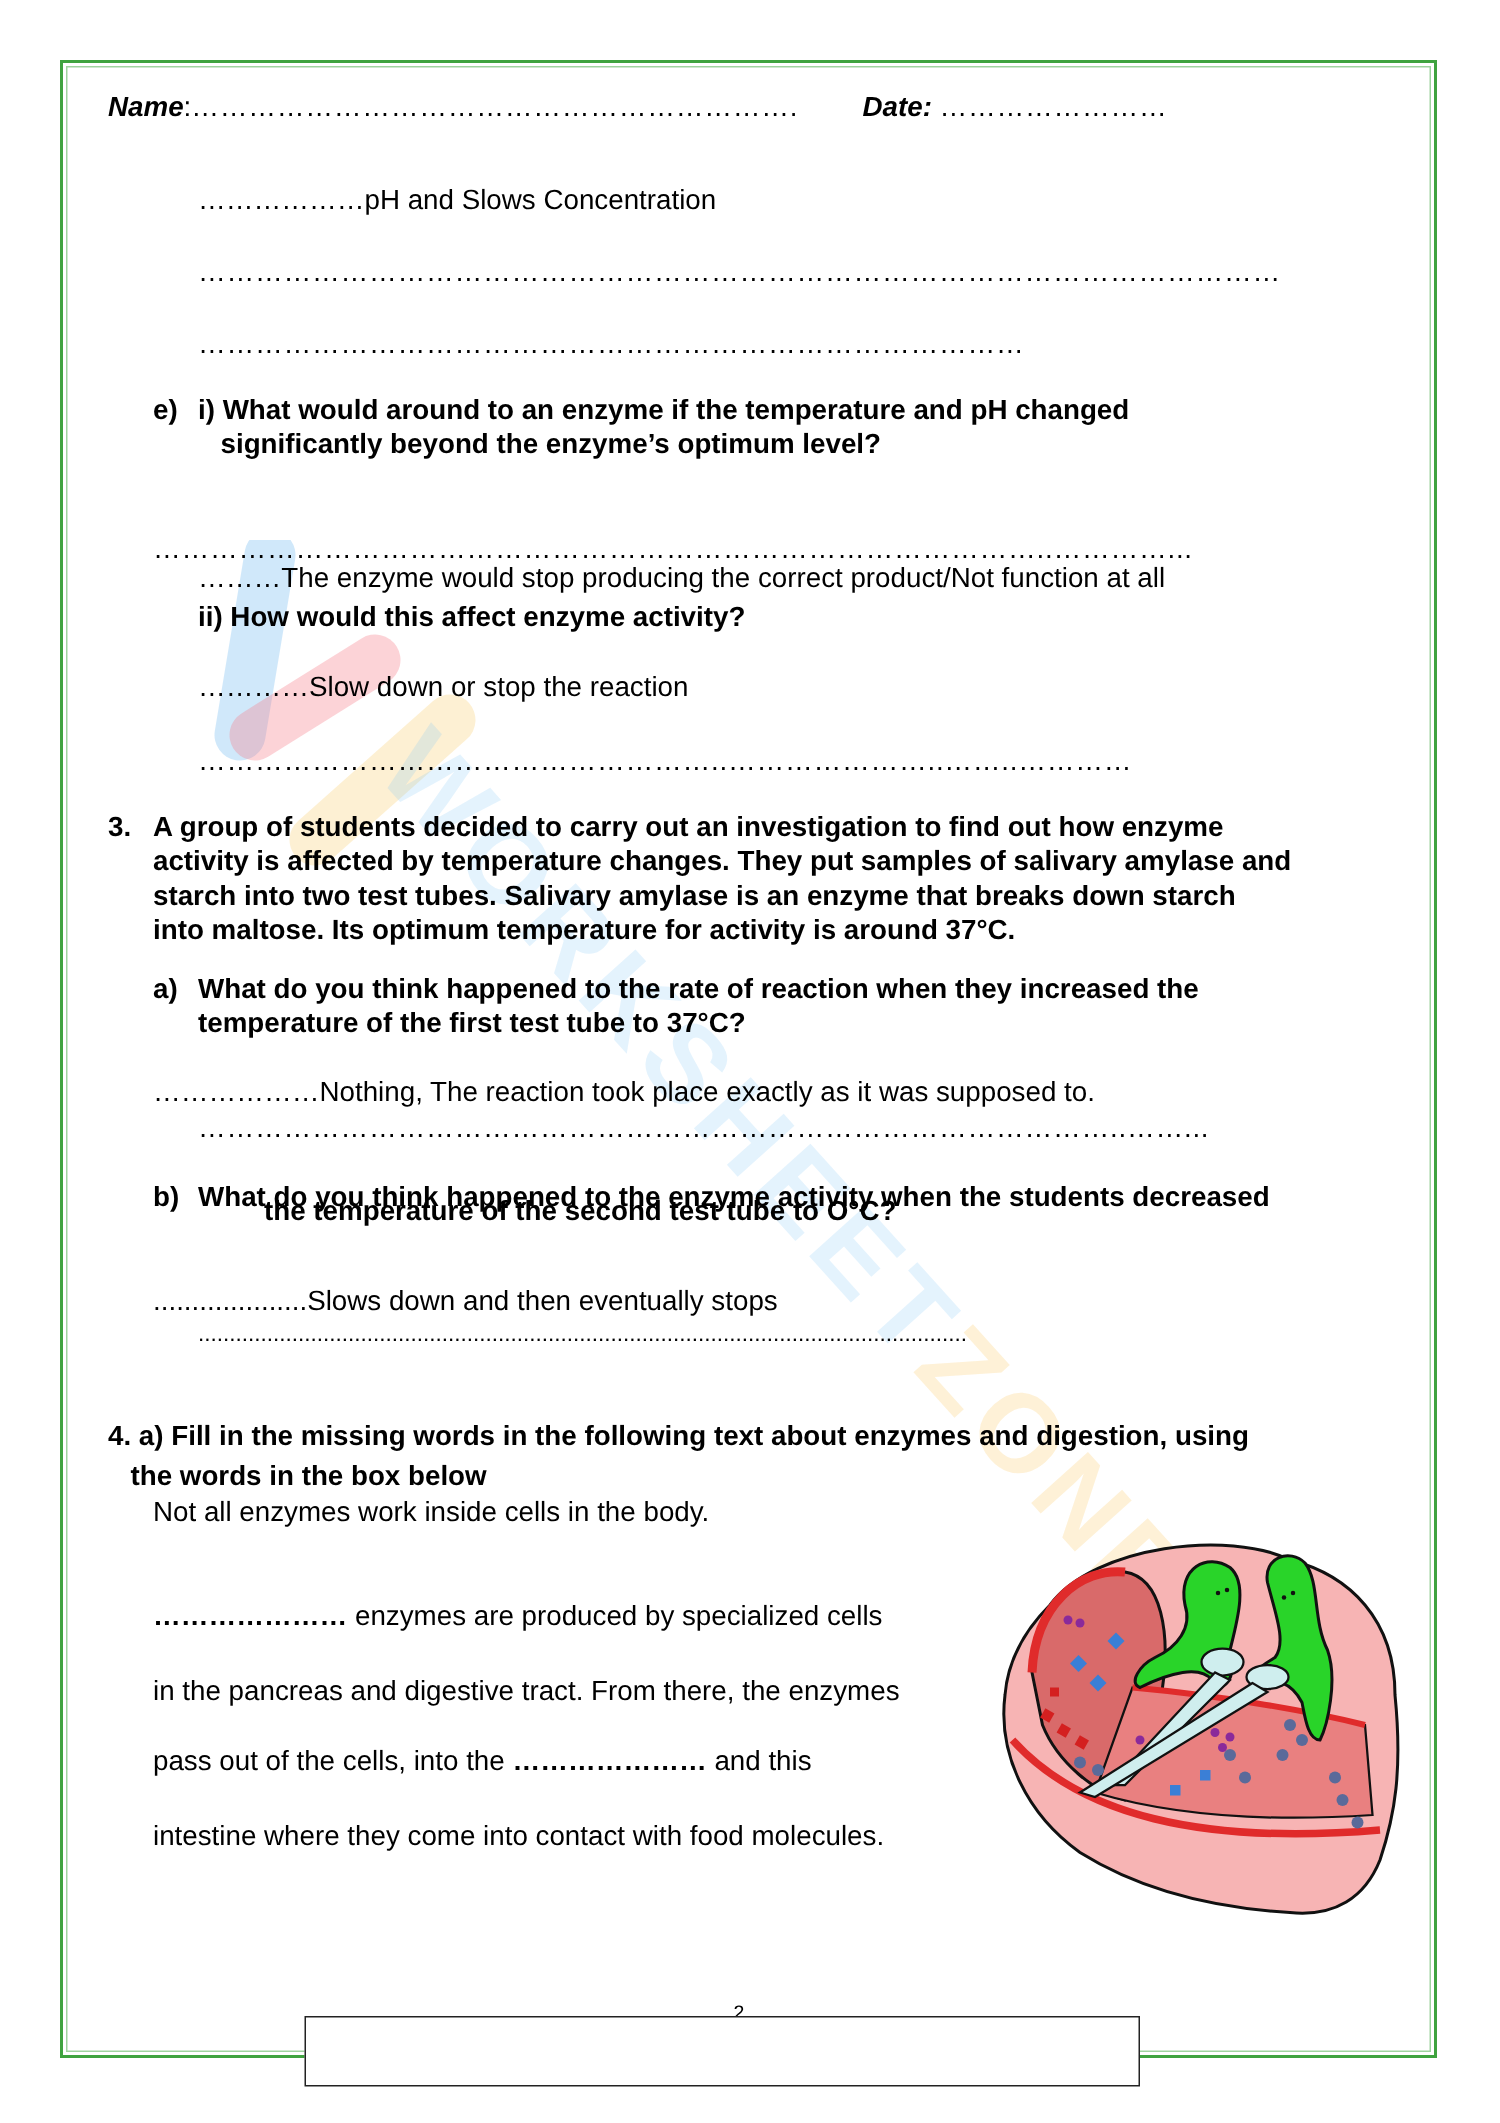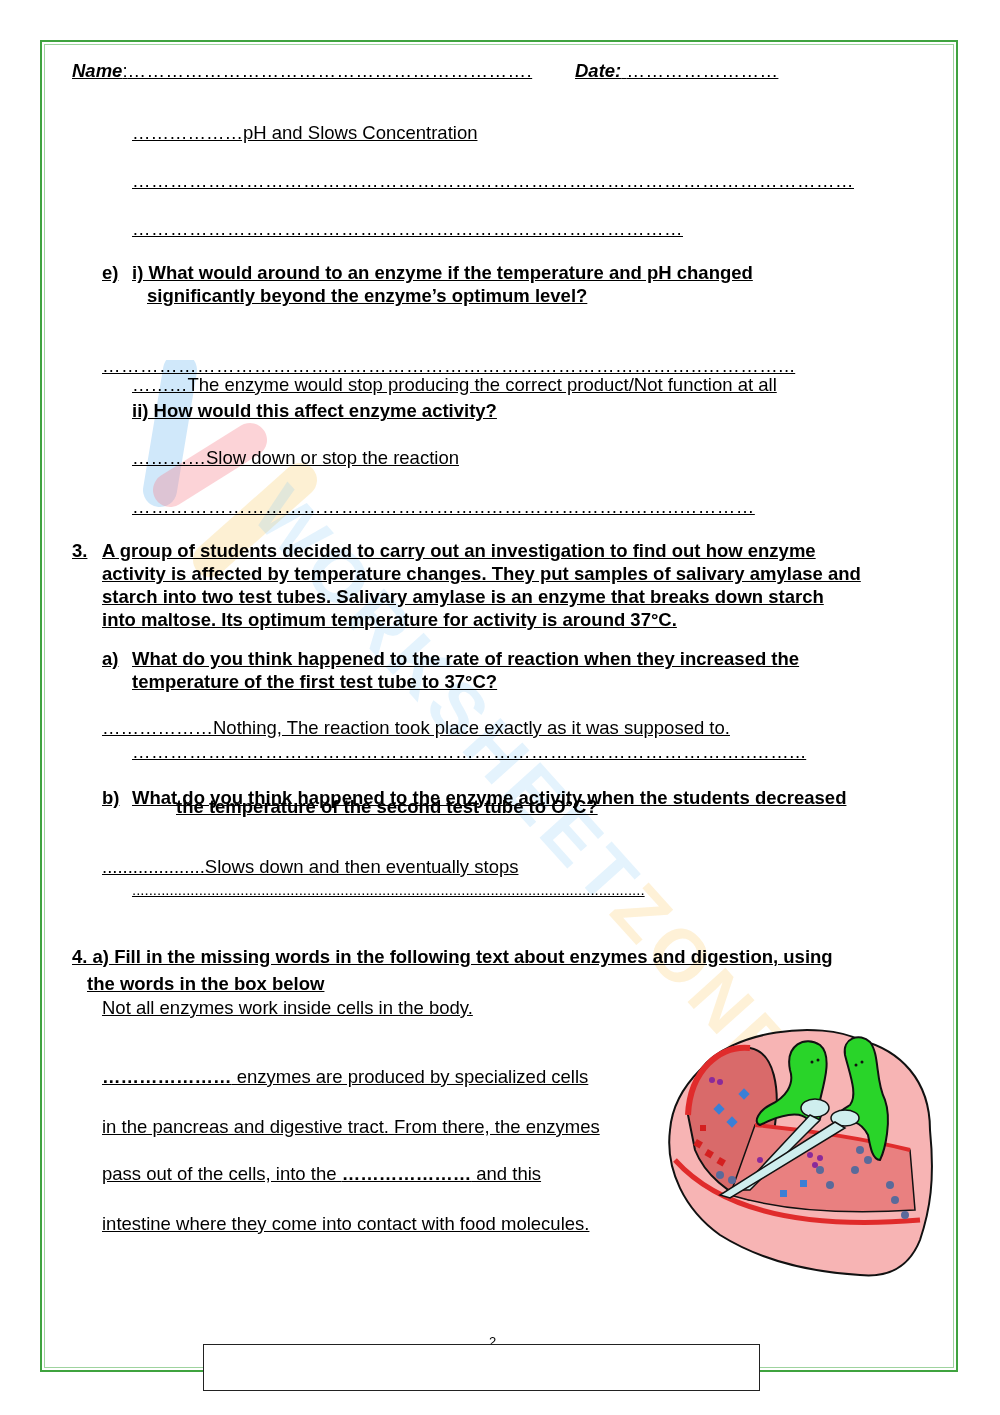--- a/index.html
+++ b/index.html
@@ -2,21 +2,21 @@
 <html><head>
   <meta charset="utf-8">
   <style>
     html, body { margin: 0; padding: 0; background: #ffffff; }
     body { width: 1000px; height: 1415px; position: relative; overflow: hidden;
            font-family: "Liberation Sans", sans-serif; color: #000; }
     .frame-outer { position: absolute; left: 40px; top: 40px; width: 918px; height: 1332px;
                    border: 2px solid #3fa33f; box-sizing: border-box; }
     .frame-inner { position: absolute; left: 44px; top: 44px; width: 910px; height: 1324px;
                    border: 1px solid #9fd39f; box-sizing: border-box; }
-    .t { position: absolute; white-space: nowrap; font-size: 18.5px; line-height: 22px; text-decoration: underline; }
+    .t { position: absolute; white-space: nowrap; font-size: 18.5px; line-height: 22px; }
     .b { font-weight: bold; }
     .bi { font-weight: bold; font-style: italic; }
     .dots { letter-spacing: 0.5px; }
     .watermark { position: absolute; pointer-events: none; }
     .wm-text { position: absolute; left: 300px; top: 470px; font-size: 74px; font-weight: bold;
                letter-spacing: 6px; transform-origin: 0 0; transform: rotate(48deg);
                color: rgba(130, 200, 245, 0.22); white-space: nowrap; }
     .wm-text .zone { color: rgba(250, 205, 110, 0.28); }
     .illus { position: absolute; left: 660px; top: 1010px; width: 280px; height: 280px; }
     .footer-box { position: absolute; left: 203px; top: 1344px; width: 557px; height: 47px;

